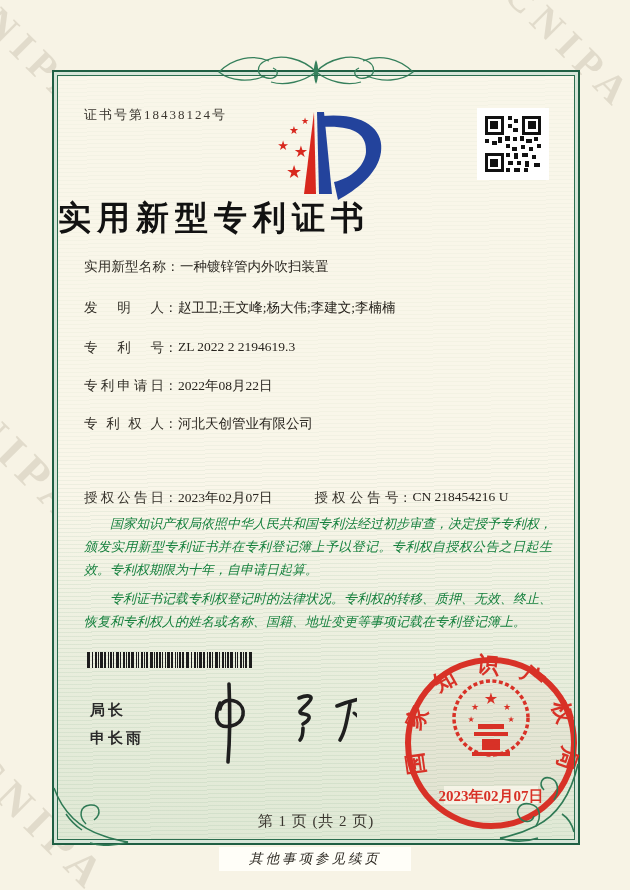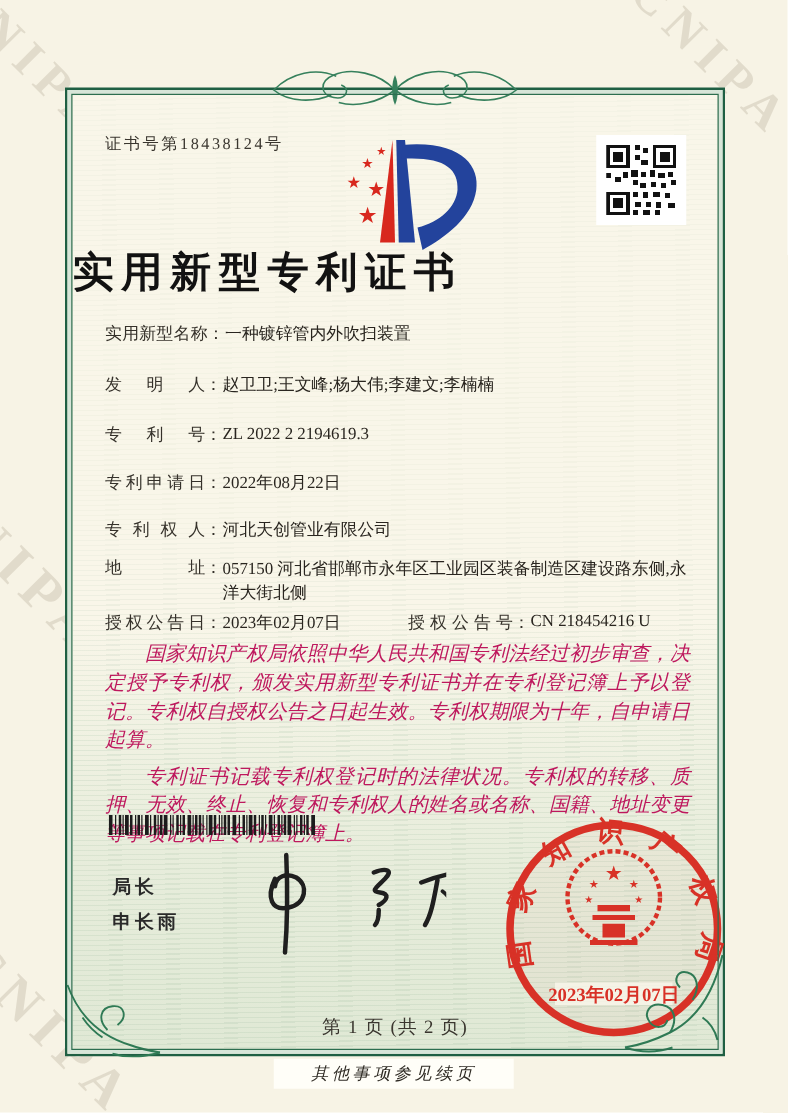--- a/index.html
+++ b/index.html
@@ -21,22 +21,22 @@
      background:linear-gradient(180deg,rgba(214,228,208,0) 55%,rgba(205,223,199,0.4) 80%,rgba(199,219,193,0.5) 100%);}
   .abs{position:absolute;}
   .certno{left:30px;top:34px;font-size:13px;letter-spacing:2px;color:#3a362f;}
   .title{left:4px;top:124px;width:100%;text-align:left;font-size:33px;font-weight:bold;
          letter-spacing:6px;color:#121212;}
   .row{left:30px;font-size:13.5px;color:#35312a;white-space:nowrap;}
   .flabel{display:inline-block;width:80px;text-align:justify;text-align-last:justify;vertical-align:top;}
   .colon{display:inline-block;width:14px;vertical-align:top;}
   .fvalue{display:inline-block;vertical-align:top;color:#29251f;}
   .fvalue.wrap{white-space:normal;width:372px;line-height:19px;}
-  .paras{left:30px;top:440px;width:468px;font-size:16px;line-height:23px;text-align:justify;
-         font-style:italic;color:#be185d;}
+  .paras{left:30px;top:440px;width:468px;font-size:13px;line-height:23px;text-align:justify;
+         font-style:italic;color:#15803d;}
   .paras p{margin:0 0 6px 0;text-indent:2em;}
   .dirblock{left:36px;top:624px;font-family:Liberation Sans, sans-serif;
             font-size:15px;font-weight:600;letter-spacing:3px;color:#2a2a2a;line-height:28px;}
   .pagenum{left:0;top:740px;width:100%;text-align:center;font-size:15px;color:#3a362f;letter-spacing:1px;}
   .footnote{position:absolute;left:50%;top:847px;transform:translateX(-50%);
             background:#fffef8;padding:3px 30px;font-size:13.5px;font-style:italic;
             letter-spacing:3px;color:#2f2b24;}
   .qrbox{left:423px;top:36px;width:72px;height:72px;background:#ffffff;
          display:flex;align-items:center;justify-content:center;}
   .sealwrap{left:342px;top:576px;width:190px;height:190px;opacity:0.95;}
@@ -129,26 +129,23 @@
     </div>
     <div class="abs row" style="top:267px;font-family:Liberation Serif, serif;">
       <span class="flabel">专利号</span><span class="colon">：</span><span class="fvalue">ZL 2022 2 2194619.3</span>
     </div>
     <div class="abs row" style="top:305px;">
       <span class="flabel">专利申请日</span><span class="colon">：</span><span class="fvalue">2022年08月22日</span>
     </div>
     <div class="abs row" style="top:343px;">
       <span class="flabel">专利权人</span><span class="colon">：</span><span class="fvalue">河北天创管业有限公司</span>
     </div>
-    <div class="abs row" style="top:373px;">
-      <span class="flabel">地址</span><span class="colon">：</span><span class="fvalue wrap">057150 河北省邯郸市永年区工业园区装备制造区建设路东侧,永洋大街北侧</span>
-    </div>
     <div class="abs row" style="top:417px;">
       <span class="flabel">授权公告日</span><span class="colon">：</span><span class="fvalue" style="width:122px;">2023年02月07日</span>
-      <span class="flabel" style="margin-left:23px;width:84px;">授权公告号</span><span class="colon">：</span><span class="fvalue">CN 218454216 U</span>
+      <span class="flabel" style="margin-left:11px;width:84px;">授权公告号</span><span class="colon">：</span><span class="fvalue">CN 218454216 U</span>
     </div>
 
     <div class="abs paras">
       <p>国家知识产权局依照中华人民共和国专利法经过初步审查，决定授予专利权，颁发实用新型专利证书并在专利登记簿上予以登记。专利权自授权公告之日起生效。专利权期限为十年，自申请日起算。</p>
       <p>专利证书记载专利权登记时的法律状况。专利权的转移、质押、无效、终止、恢复和专利权人的姓名或名称、国籍、地址变更等事项记载在专利登记簿上。</p>
     </div>
 
     <div class="abs" style="left:33px;top:580px;">
       <svg width="165" height="16" viewBox="0 0 165 16">
         <line x1="0" y1="8" x2="165" y2="8" stroke="#1c1c1c" stroke-width="16" stroke-dasharray="3 2 1 2 2 1 1 1 3 1 2 2 1 1 2 1 1 2 3 1 1 2 2 1 1 1 2 1 3 2 1 1 1 2 2 1 1 1 2 2 3 1 1 1 2 1 2 1 1 2 1 1 3 1 2 2 1 1 1 1 2 1 2 2"></line>

